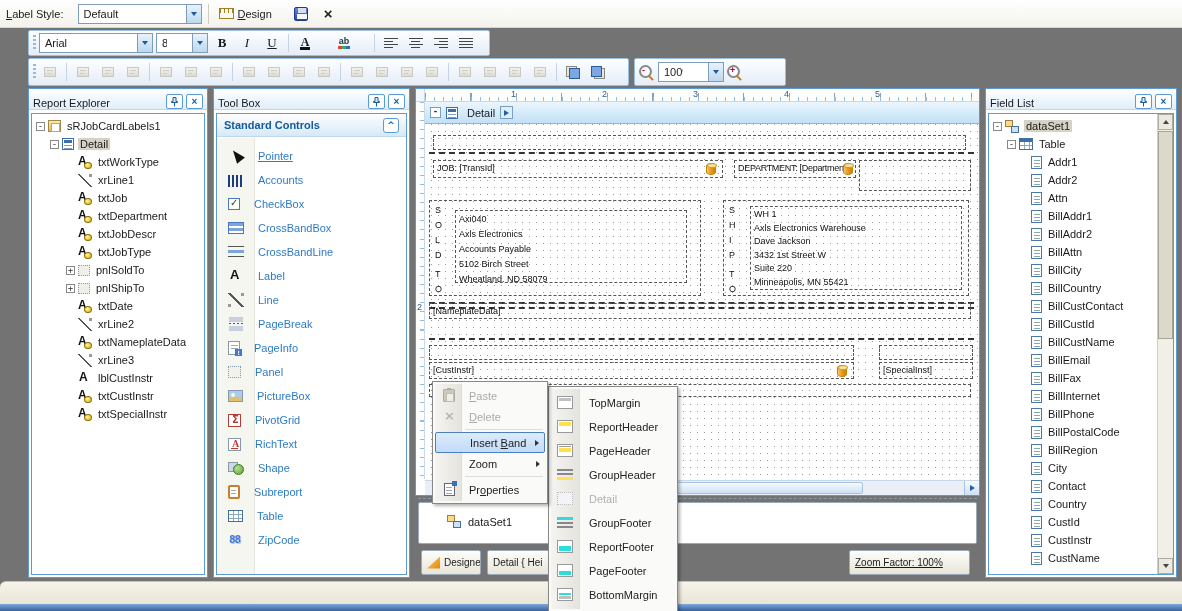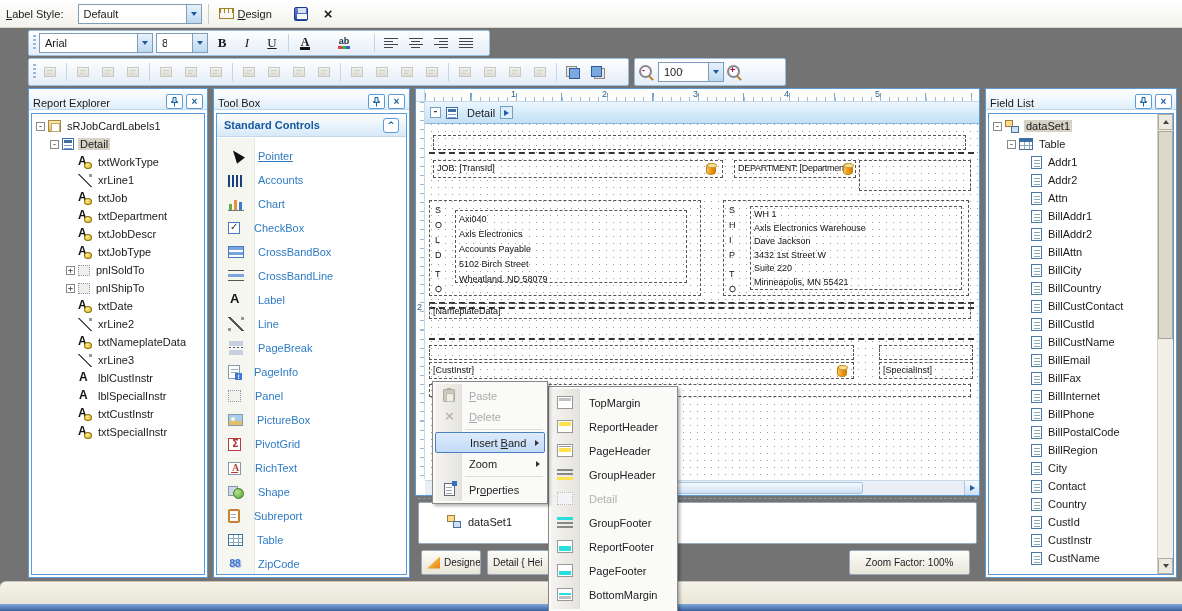--- a/index.html
+++ b/index.html
@@ -202,21 +202,21 @@
   .harrow{position:absolute;right:0;top:0;bottom:0;width:15px;background:linear-gradient(#f6fafd,#cfe0f4);
         border-left:1px solid #a8c4e4;display:flex;align-items:center;justify-content:center;}
   .harrow::before{content:"";border-top:3px solid transparent;border-bottom:3px solid transparent;border-left:5px solid #2060a8;}
   .bandsep{position:absolute;left:3px;top:410px;width:559px;border-top:1px dashed #8899aa;}
   .tray{position:absolute;left:3px;top:414px;width:559px;height:42px;background:#fff;border:1px solid #9aaabb;border-radius:2px;}
   .trayitem{position:absolute;left:28px;top:12px;display:flex;align-items:center;gap:6px;}
   .bcell{position:absolute;top:462px;height:25px;border:1px solid #9aa8b8;border-radius:2px;background:linear-gradient(#fdfdfa,#e8e5d8);
         display:flex;align-items:center;padding:0 5px;gap:4px;font-size:10px;white-space:nowrap;overflow:hidden;}
   .cell-designer{left:6px;width:60px;}
   .cell-status{left:72px;width:160px;}
-  .cell-zoomf{left:434px;width:121px;justify-content:center;}
+  .cell-zoomf{left:434px;width:121px;justify-content:flex-start;text-decoration:underline;}
   .i-tri{width:13px;height:12px;background:linear-gradient(135deg,#ffd060,#e8820c);clip-path:polygon(0 100%,100% 100%,100% 0);flex:none;}
 
   
   .flscroll{position:absolute;right:0;top:0;width:16px;bottom:0;background:#f1efe6;border-left:1px solid #d2cfc2;}
   .sbtn{position:absolute;left:0;width:15px;height:16px;background:#eceade;border:1px solid #b0ada0;display:flex;align-items:center;justify-content:center;}
   .sbtn.up{top:0;} .sbtn.down{bottom:0;}
   .sbtn.up::before{content:"";border-left:3px solid transparent;border-right:3px solid transparent;border-bottom:4px solid #444;}
   .sbtn.down::before{content:"";border-left:3px solid transparent;border-right:3px solid transparent;border-top:4px solid #444;}
   .sthumb{position:absolute;left:0;top:17px;width:15px;height:208px;background:#dcd8ca;border:1px solid #a8a496;}
 
@@ -507,25 +507,20 @@
           <div class="trow re-row tree-item" data-icon="line">
           <span class="exp"></span>
           <span class="ticn"></span>
           <span class="tlbl">xrLine3</span>
         </div>
           <div class="trow re-row tree-item" data-icon="label">
           <span class="exp"></span>
           <span class="ticn"></span>
           <span class="tlbl">lblCustInstr</span>
         </div>
-          <div class="trow re-row tree-item" data-icon="label">
-          <span class="exp"></span>
-          <span class="ticn"></span>
-          <span class="tlbl">lblSpecialInstr</span>
-        </div>
           <div class="trow re-row tree-item" data-icon="textfield">
           <span class="exp"></span>
           <span class="ticn"></span>
           <span class="tlbl">txtCustInstr</span>
         </div>
           <div class="trow re-row tree-item" data-icon="textfield">
           <span class="exp"></span>
           <span class="ticn"></span>
           <span class="tlbl">txtSpecialInstr</span>
         </div>
@@ -551,24 +546,20 @@
       <div class="tb-strip"></div>
       <div class="tb-items">
 
       <div class="tb-item selected" data-icon="pointer">
           <span class="icn"></span>
           <span class="tb-label">Pointer</span>
         </div>
           <div class="tb-item" data-icon="barcode">
           <span class="icn"></span>
           <span class="tb-label">Accounts</span>
-        </div>
-          <div class="tb-item" data-icon="chart">
-          <span class="icn"></span>
-          <span class="tb-label">Chart</span>
         </div>
           <div class="tb-item" data-icon="checkbox">
           <span class="icn"></span>
           <span class="tb-label">CheckBox</span>
         </div>
           <div class="tb-item" data-icon="crossbandbox">
           <span class="icn"></span>
           <span class="tb-label">CrossBandBox</span>
         </div>
           <div class="tb-item" data-icon="crossbandline">

